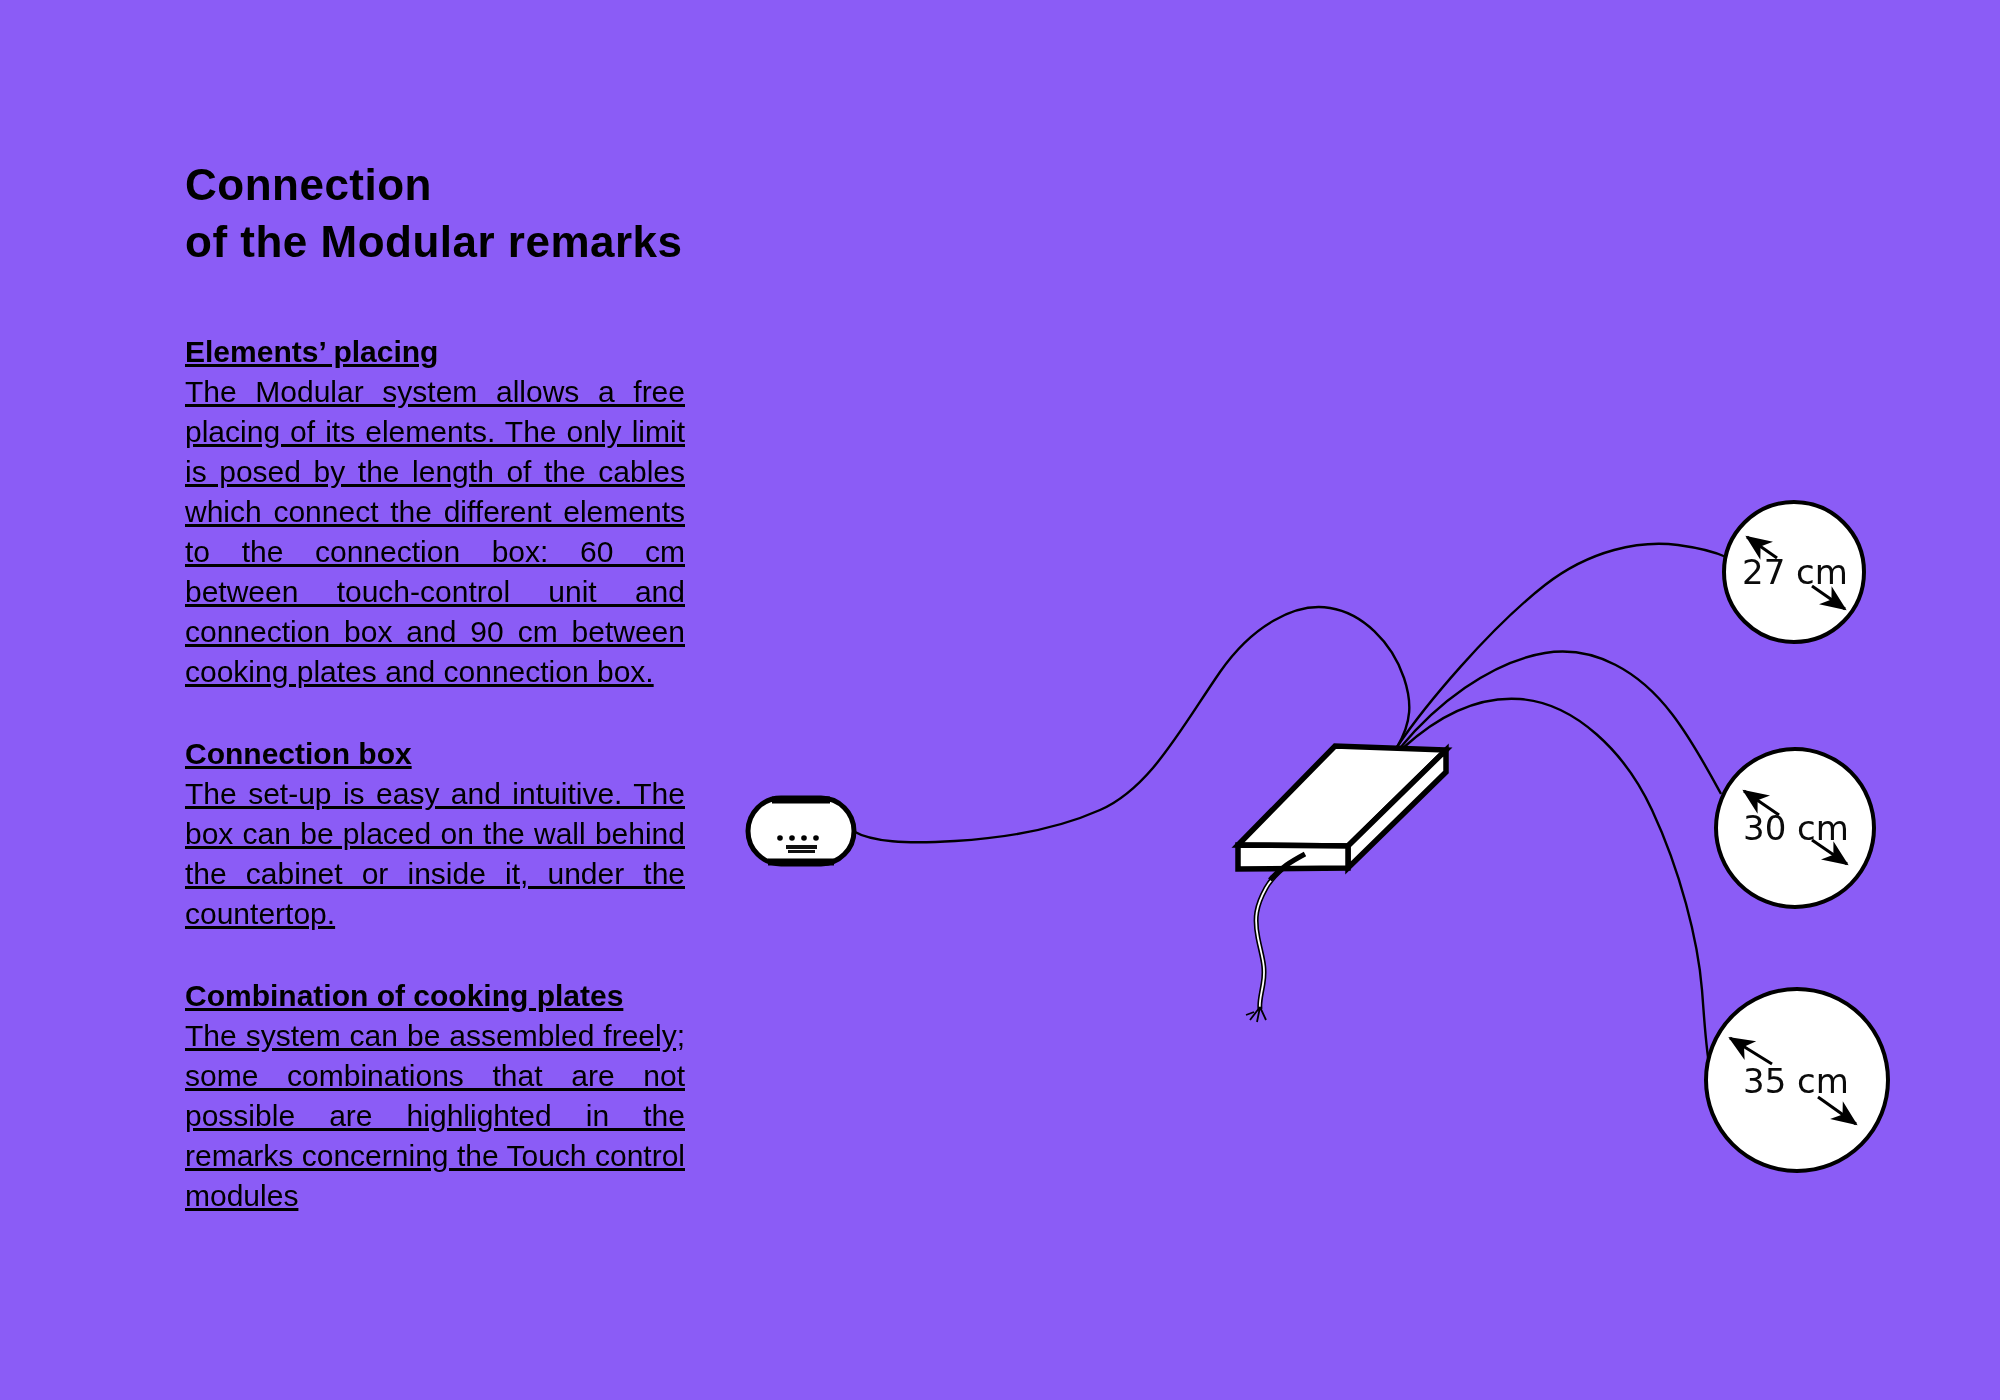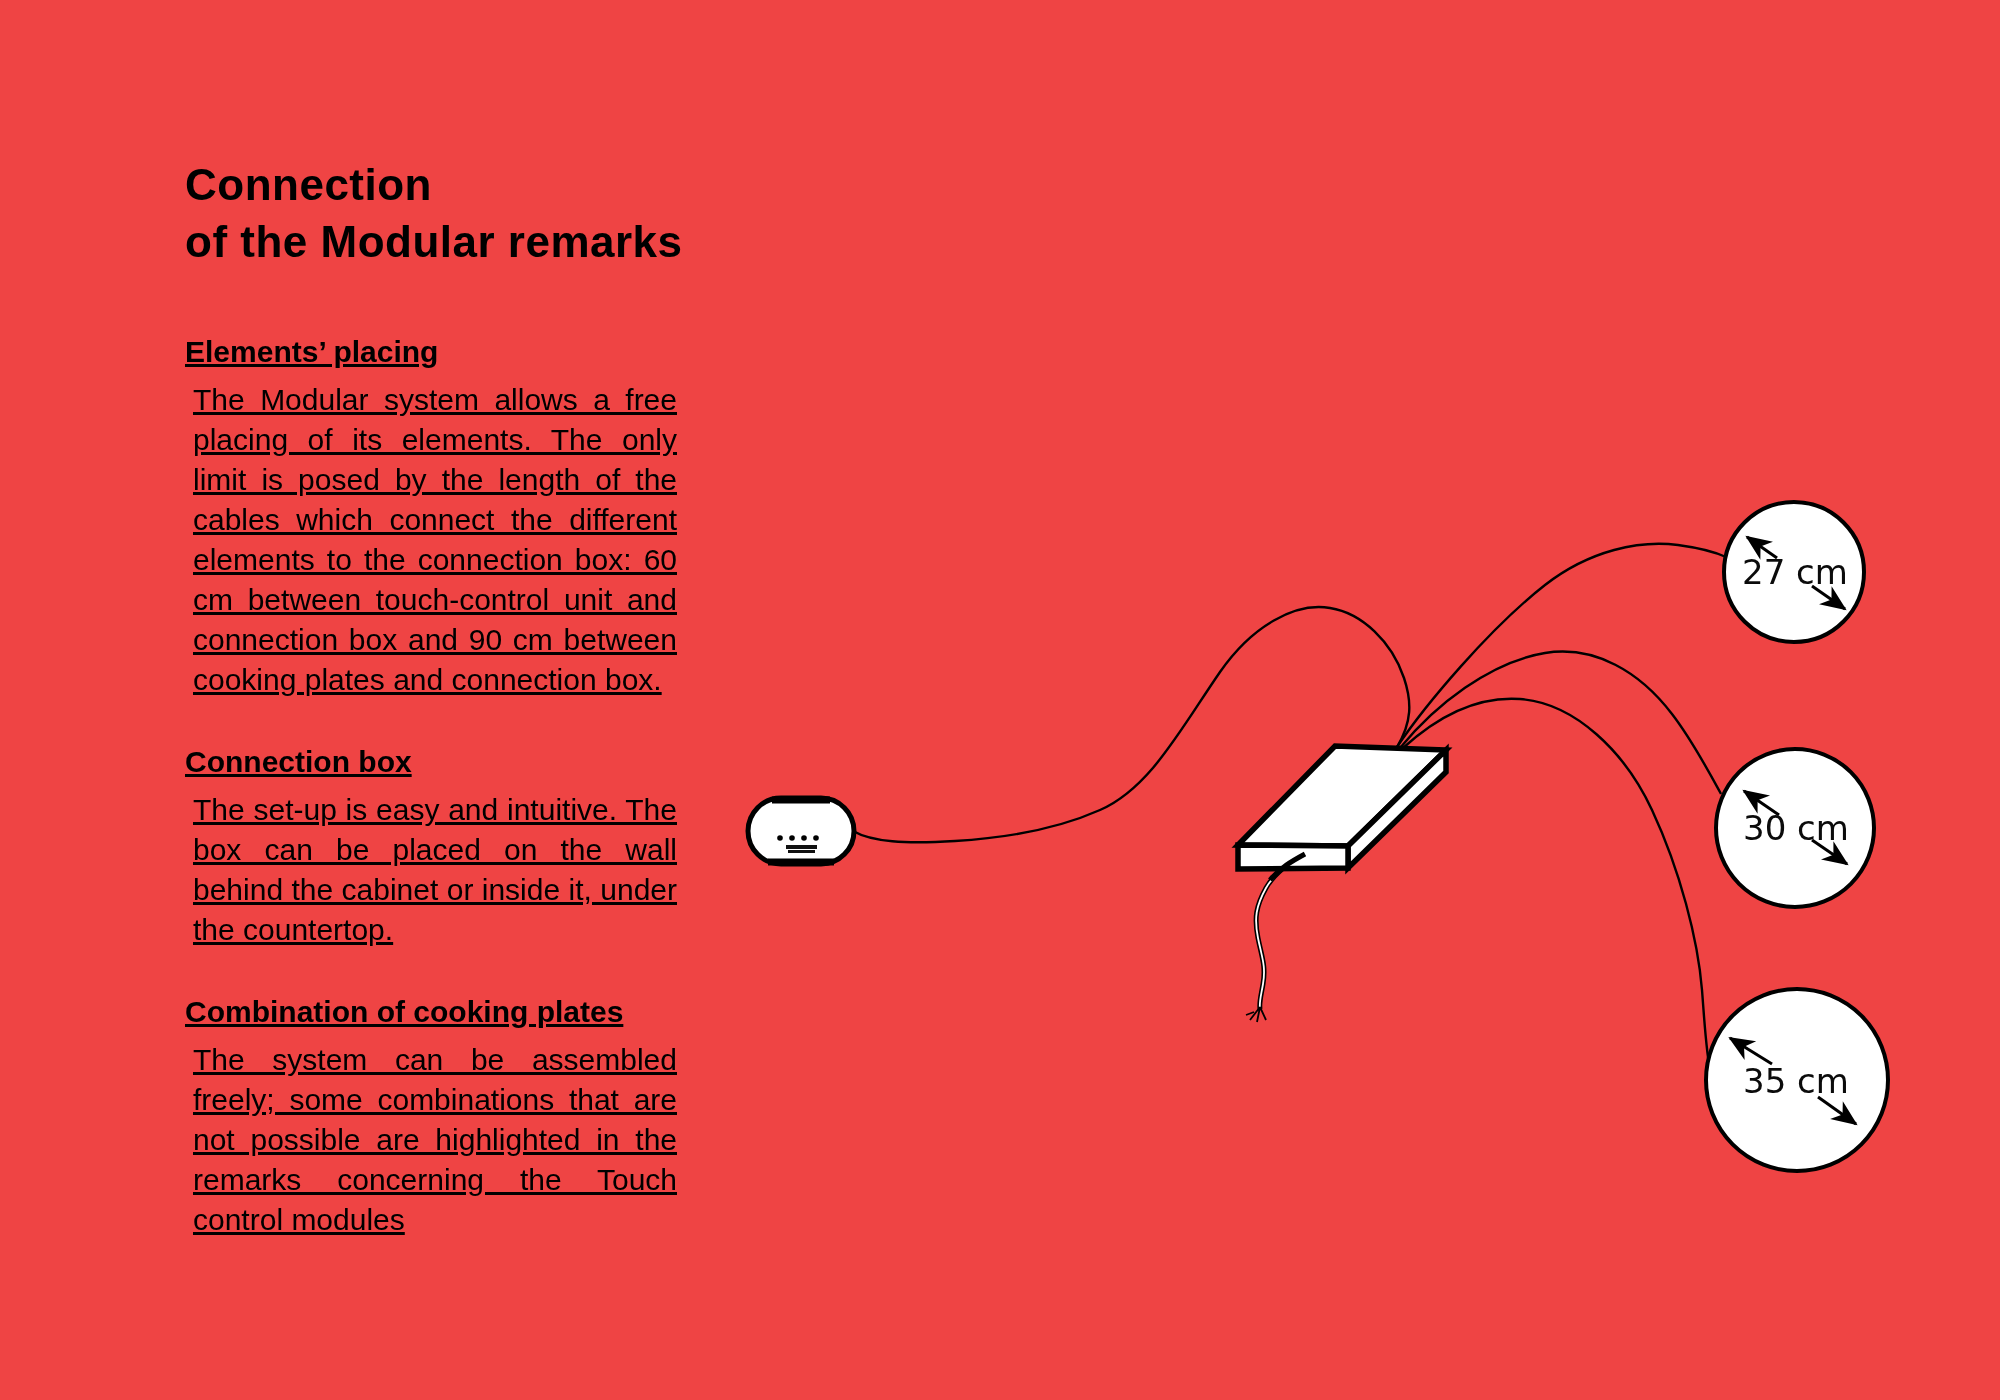--- a/index.html
+++ b/index.html
@@ -1,23 +1,23 @@
 <!DOCTYPE html>
 <html><head>
 <meta charset="utf-8">
 <style>
   html,body{margin:0;padding:0;background:#ffffff;}
-  .canvas{position:relative;width:2000px;height:1400px;background:#ef4444;overflow:hidden;
+  .canvas{position:relative;width:2000px;height:1400px;background:#8b5cf6;overflow:hidden;
           font-family:"Liberation Sans",sans-serif;color:#000;}
   .text-col{position:absolute;left:185px;top:156px;width:500px;}
   h1.page-title{font-size:44px;line-height:57px;font-weight:bold;margin:0;letter-spacing:0.5px;}
   section{margin-top:42px;text-decoration:underline;}
   section.first{margin-top:62px;}
   h2.sec-head{font-size:30px;line-height:40px;font-weight:bold;margin:0;}
-  p.sec-body{font-size:30px;line-height:40px;margin:8px;text-align:justify;}
+  p.sec-body{font-size:30px;line-height:40px;margin:0;text-align:justify;}
   svg.diagram{position:absolute;left:0;top:0;}
   .cable{fill:none;stroke:#000;stroke-width:2.4;}
   .cordOuter{fill:none;stroke:#000;stroke-width:5;}
   .cordInner{fill:none;stroke:#fff;stroke-width:1.8;}
   .cordFray{fill:none;stroke:#000;stroke-width:1.8;}
   .boxFace{fill:#fff;stroke:#000;stroke-width:5.5;stroke-linejoin:miter;}
   .ovalUnit{fill:#fff;stroke:#000;stroke-width:5;}
   .ovalBand{stroke:#000;stroke-width:7;}
   .dimCircle{fill:#fff;stroke:#000;stroke-width:4;}
   .dimShaft{stroke:#000;stroke-width:3;}

